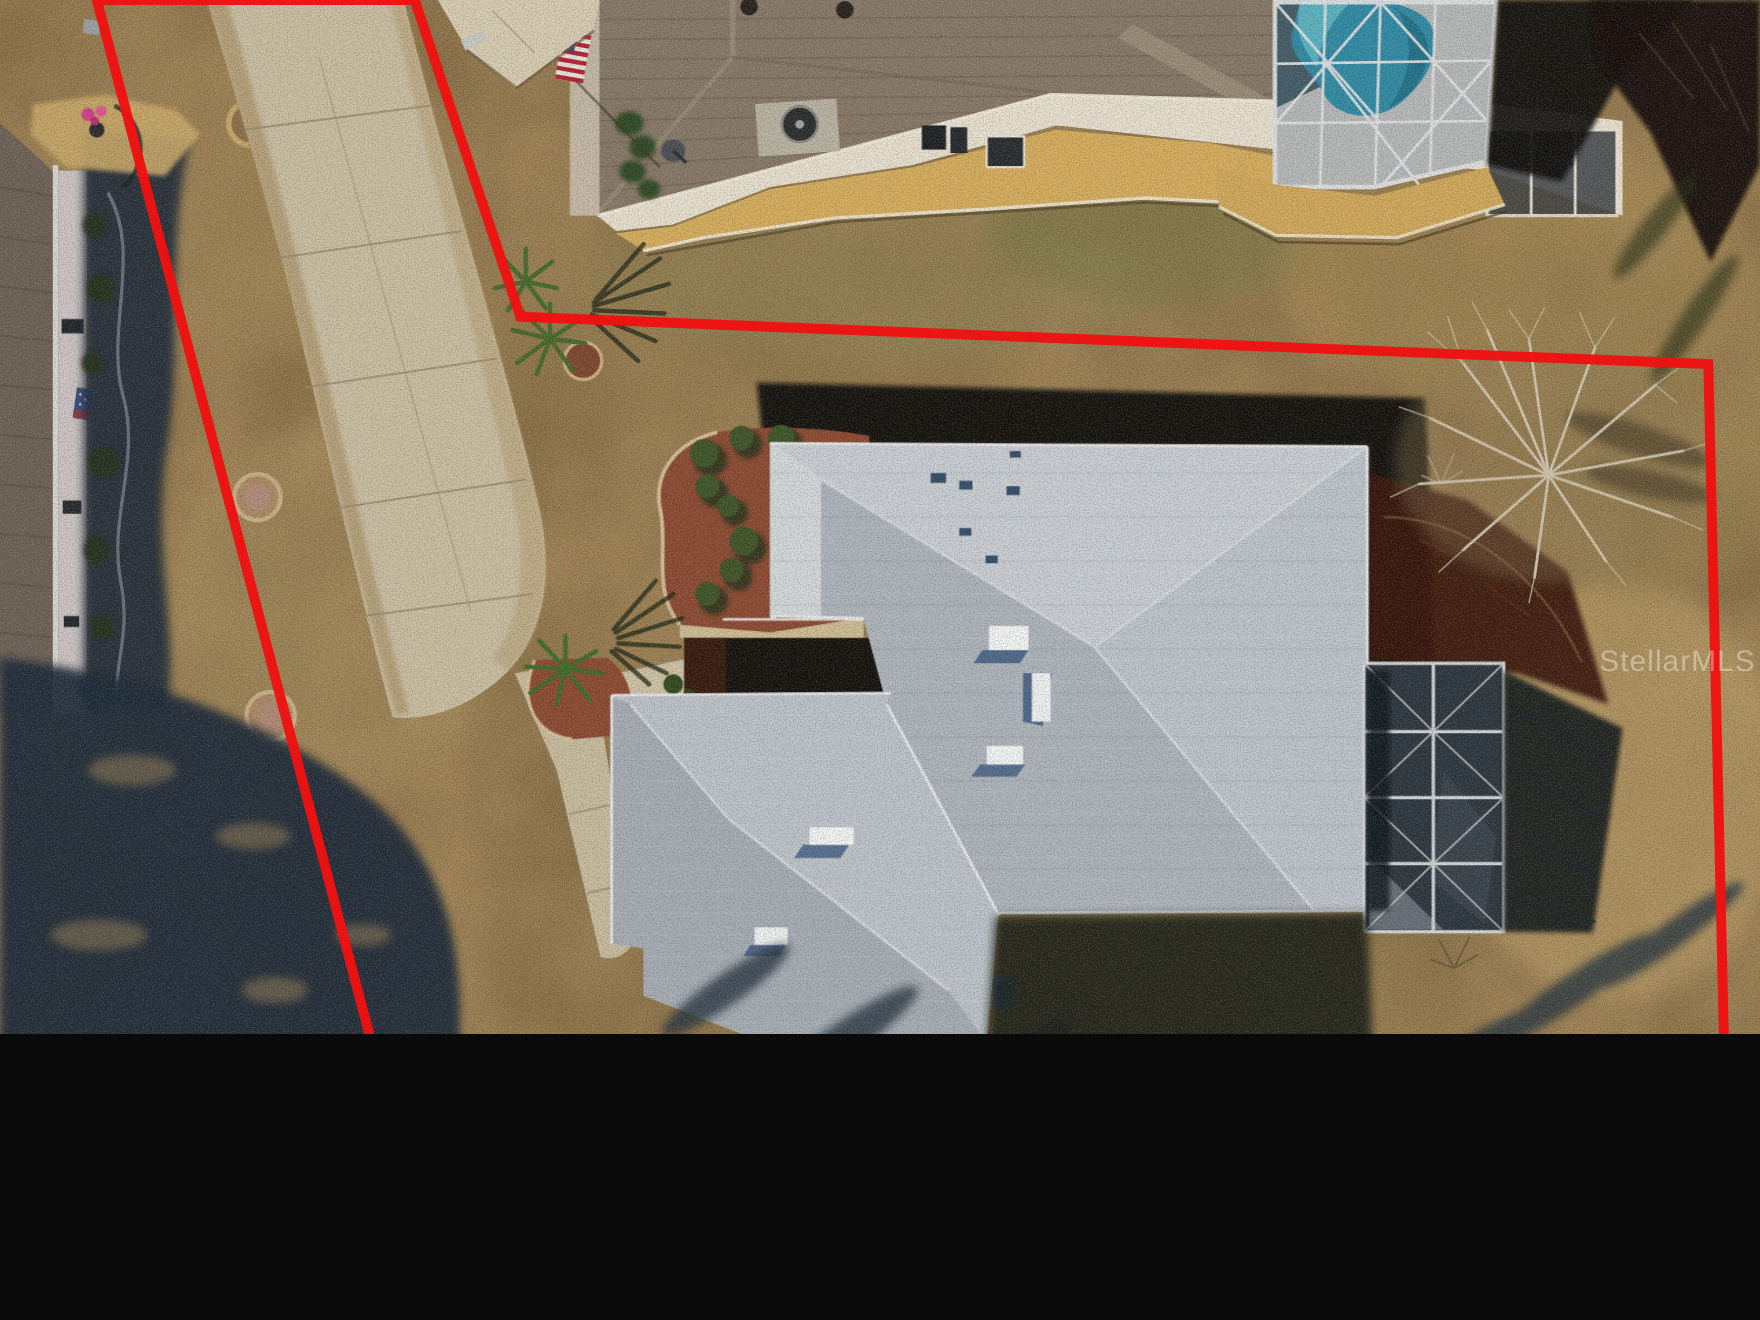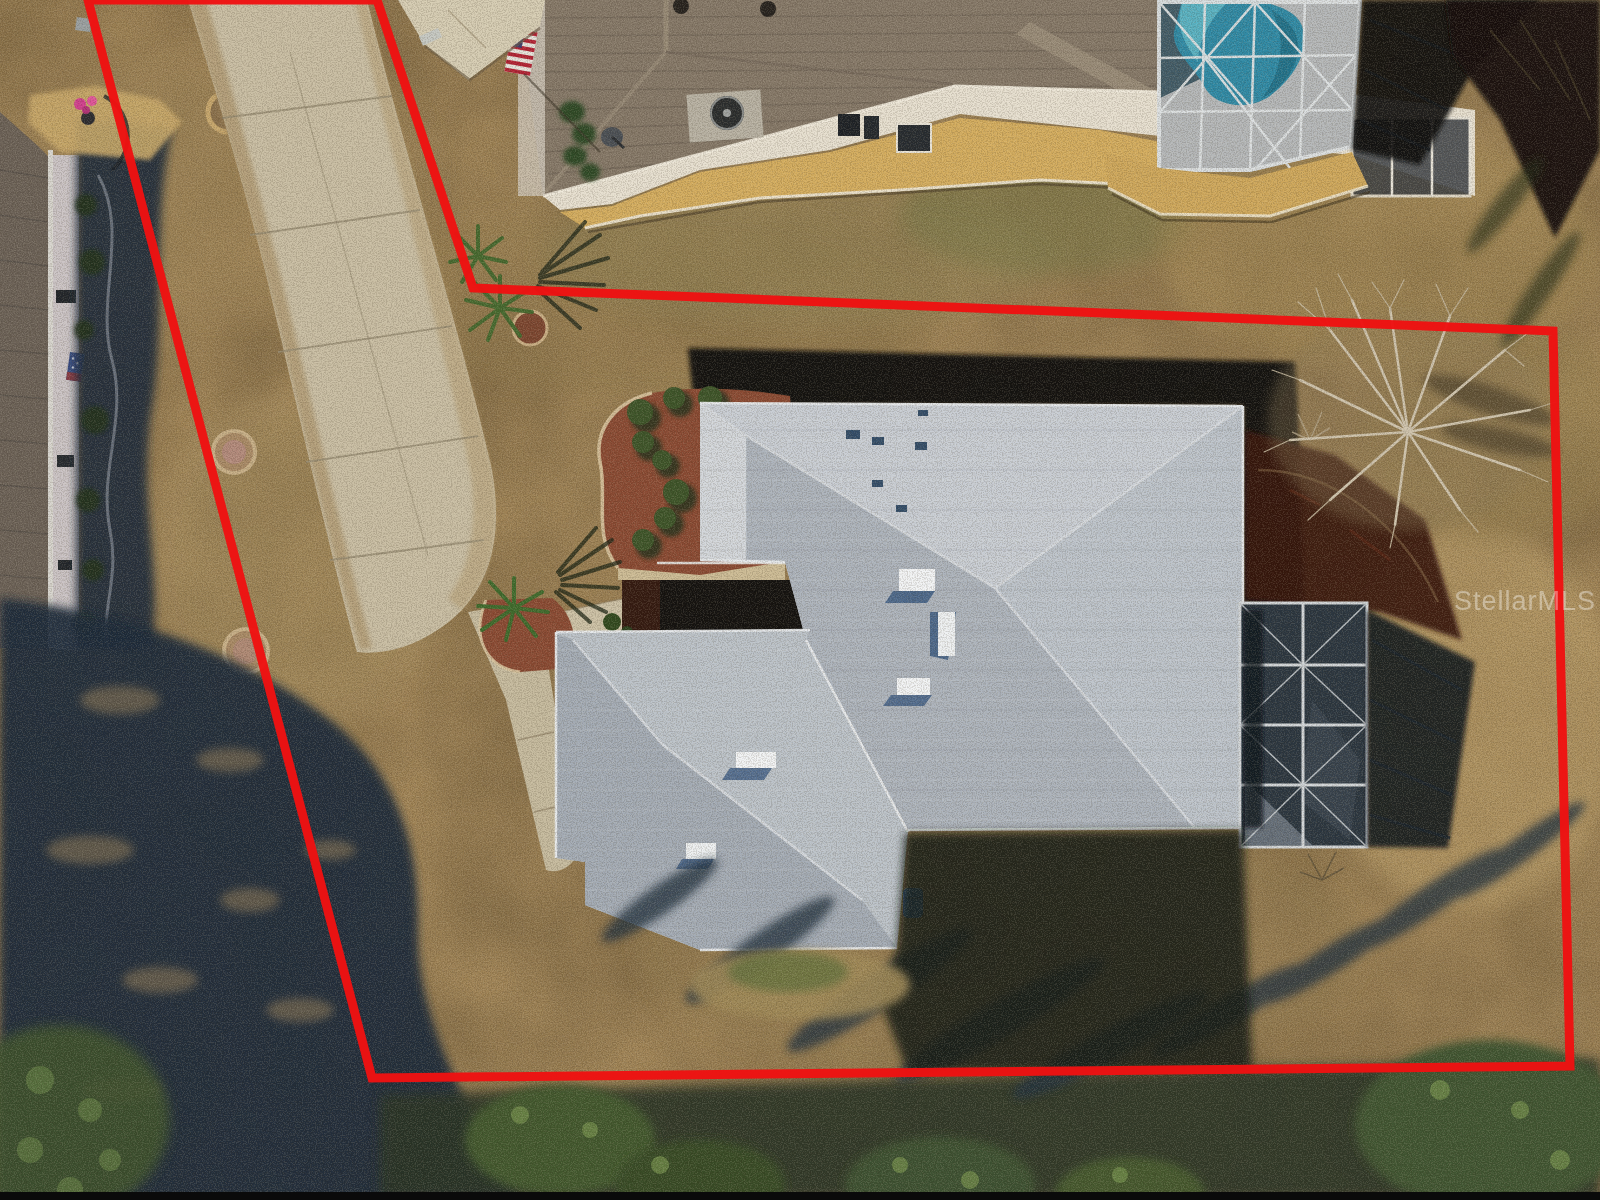--- a/index.html
+++ b/index.html
@@ -1,16 +1,16 @@
 <!DOCTYPE html>
 <html><head>
 <meta charset="utf-8">
 <style>
   html,body{margin:0;padding:0;background:#0a0a0a;}
-  .stage{position:relative;width:1600px;height:1192px;overflow:hidden;background:#a08457;}
+  .stage{position:relative;width:1600px;height:940px;overflow:hidden;background:#a08457;}
   svg{display:block;}
   text{font-family:"Liberation Sans", sans-serif;}
 </style>
 </head>
 <body>
 
 <div class="stage">
 <svg width="1600" height="1200" viewBox="0 0 1600 1200" xmlns="http://www.w3.org/2000/svg">
   <defs>
     <filter id="b2">

